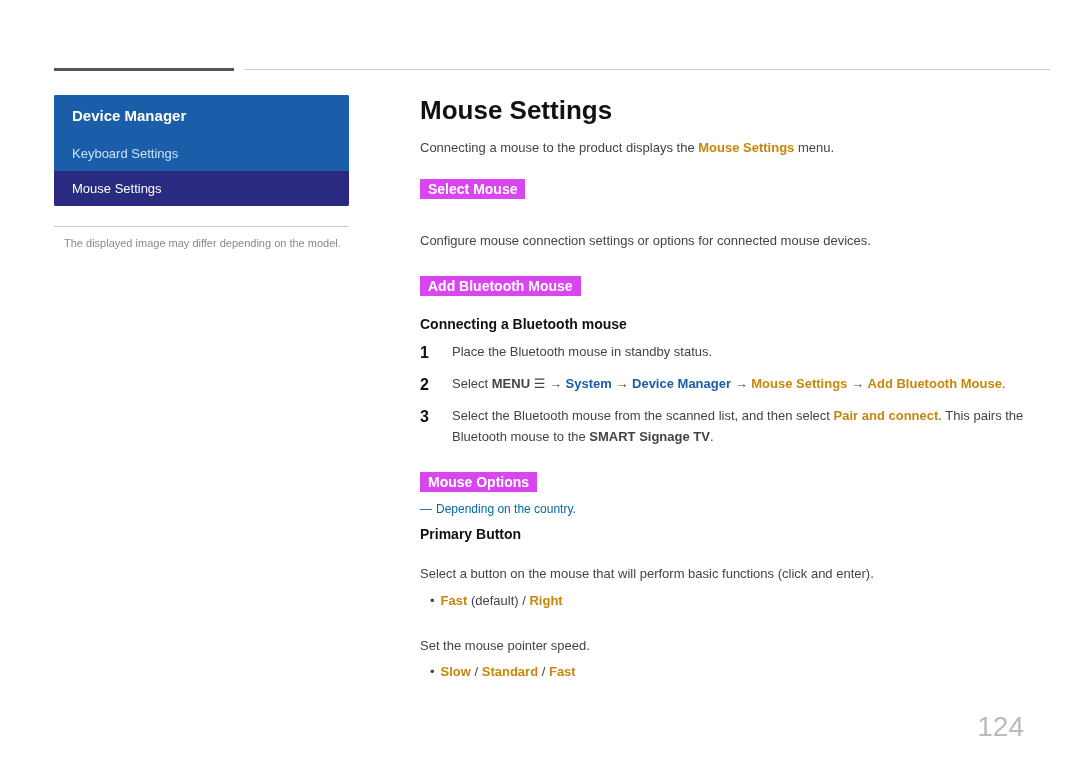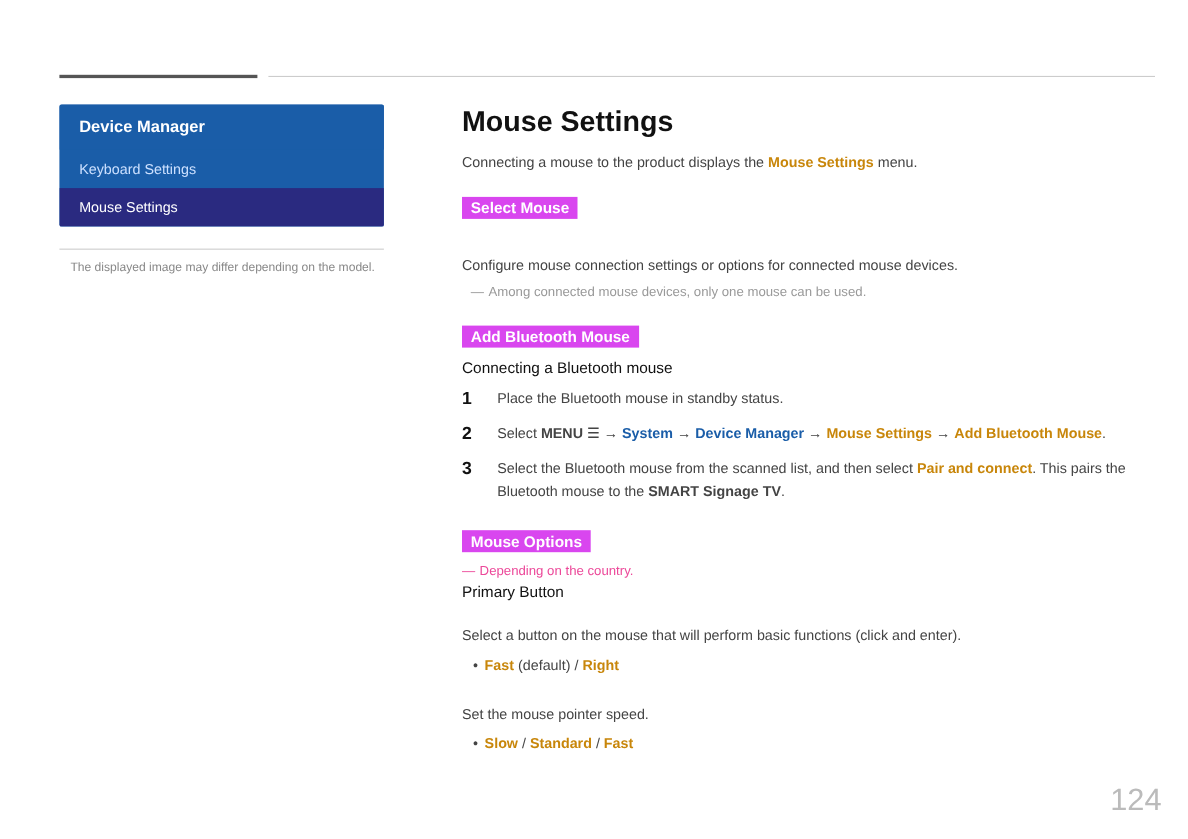--- a/index.html
+++ b/index.html
@@ -138,23 +138,24 @@
       padding-left: 8px;
       position: relative;
     }
     .section-note::before {
       content: '—';
       margin-right: 4px;
     }
 
     .sub-heading {
       font-size: 14px;
-      font-weight: normal;
+      font-weight: bold;
       color: #111;
       margin-bottom: 10px;
+      margin-top: 10px;
     }
 
     .numbered-list {
       list-style: none;
       margin-bottom: 18px;
     }
 
     .numbered-list li {
       display: flex;
       align-items: flex-start;
@@ -202,33 +203,33 @@
       margin-right: 6px;
       color: #444;
     }
 
     .section-block {
       margin-bottom: 24px;
     }
 
     .depending-note {
       font-size: 12px;
-      color: #ec4899;
+      color: #0369a1;
       margin-bottom: 4px;
     }
     .depending-note::before {
       content: '—';
       margin-right: 4px;
     }
 
     
     .page-number {
       position: absolute;
       bottom: 20px;
-      right: 24px;
+      right: 56px;
       font-size: 28px;
       color: #bbb;
       font-weight: 300;
     }
   </style>
 </head>
 <body>
 
 <div class="top-lines">
   <div class="top-line-dark"></div>
@@ -249,21 +250,20 @@
 
   <h1 class="page-title">Mouse Settings</h1>
 
   <p class="intro-text">
     <span>Connecting a mouse to the product displays the </span><span class="highlight-orange">Mouse Settings</span><span> menu.</span>
   </p>
 
   <div class="section-block">
     <div class="section-heading">Select Mouse</div>
     <p class="section-desc">Configure mouse connection settings or options for connected mouse devices.</p>
-    <p class="section-note">Among connected mouse devices, only one mouse can be used.</p>
   </div>
 
   <div class="section-block">
     <div class="section-heading">Add Bluetooth Mouse</div>
     <p class="sub-heading">Connecting a Bluetooth mouse</p>
     <ol class="numbered-list">
       <li>
         <span class="num">1</span>
         <span>Place the Bluetooth mouse in standby status.</span>
       </li>

